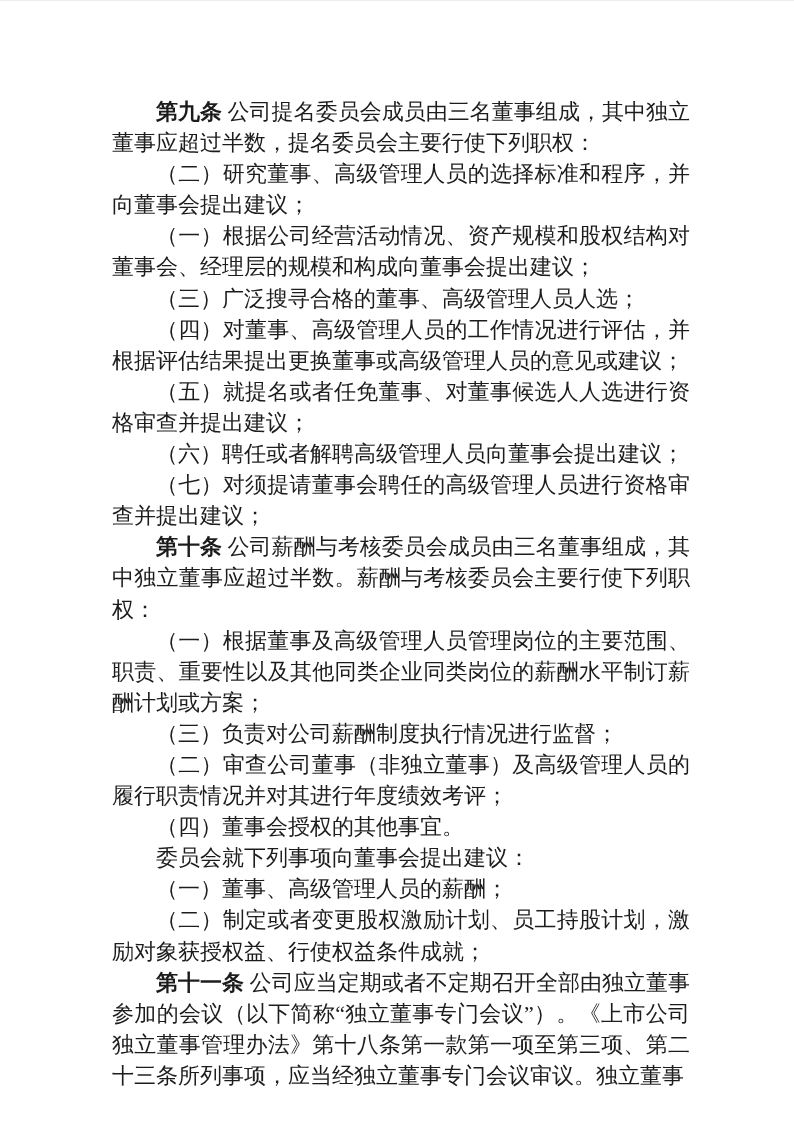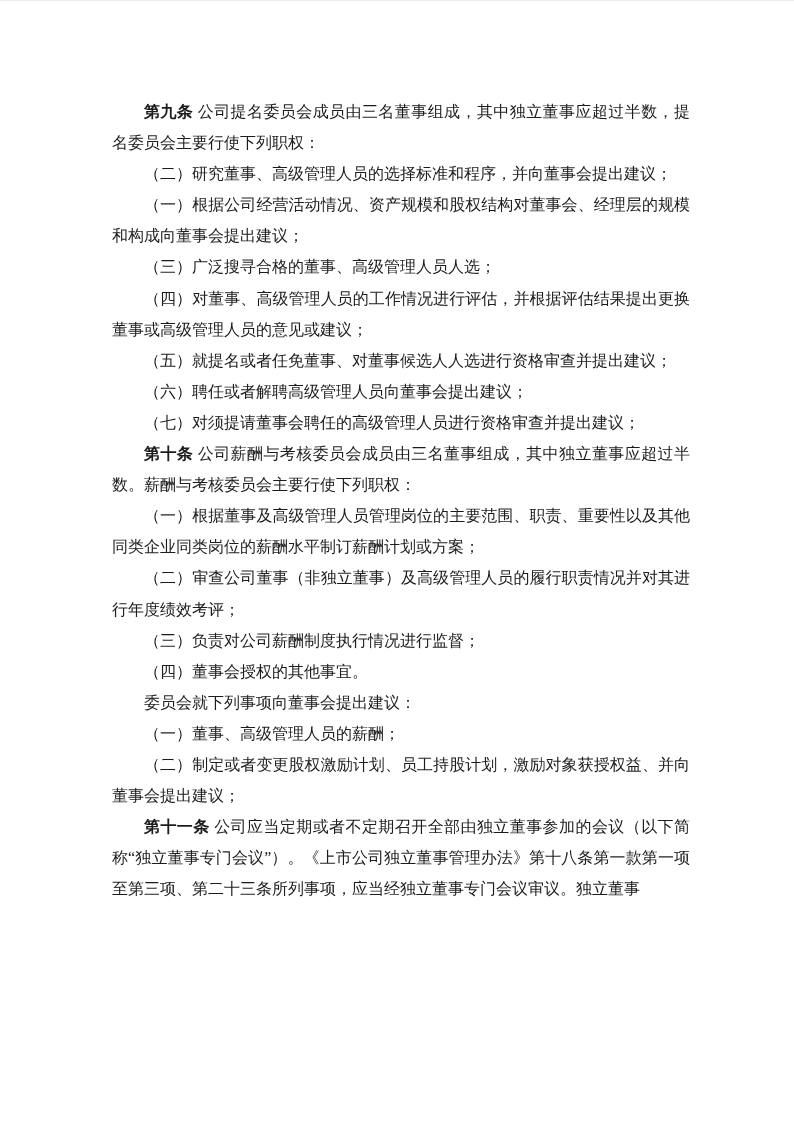--- a/index.html
+++ b/index.html
@@ -19,21 +19,21 @@
     .doc-body {
       position: absolute;
       left: 112px;
       top: 95px;
       width: 578px;
     }
     .para {
       margin: 0;
       padding: 0;
       font-family: "Liberation Serif", "DejaVu Serif", serif;
-      font-size: 16px;
+      font-size: 22px;
       line-height: 31.1px;
       color: #1c1c1c;
       text-align: justify;
       text-indent: 2em;
       word-break: break-all;
     }
     .para b.article-no {
       font-weight: bold;
     }
   </style>
@@ -45,21 +45,21 @@
       <p class="para"><b class="article-no">第九条</b> 公司提名委员会成员由三名董事组成，其中独立董事应超过半数，提名委员会主要行使下列职权：</p>
       <p class="para">（二）研究董事、高级管理人员的选择标准和程序，并向董事会提出建议；</p>
       <p class="para">（一）根据公司经营活动情况、资产规模和股权结构对董事会、经理层的规模和构成向董事会提出建议；</p>
       <p class="para">（三）广泛搜寻合格的董事、高级管理人员人选；</p>
       <p class="para">（四）对董事、高级管理人员的工作情况进行评估，并根据评估结果提出更换董事或高级管理人员的意见或建议；</p>
       <p class="para">（五）就提名或者任免董事、对董事候选人人选进行资格审查并提出建议；</p>
       <p class="para">（六）聘任或者解聘高级管理人员向董事会提出建议；</p>
       <p class="para">（七）对须提请董事会聘任的高级管理人员进行资格审查并提出建议；</p>
       <p class="para"><b class="article-no">第十条</b> 公司薪酬与考核委员会成员由三名董事组成，其中独立董事应超过半数。薪酬与考核委员会主要行使下列职权：</p>
       <p class="para">（一）根据董事及高级管理人员管理岗位的主要范围、职责、重要性以及其他同类企业同类岗位的薪酬水平制订薪酬计划或方案；</p>
+      <p class="para">（三）负责对公司薪酬制度执行情况进行监督；</p>
       <p class="para">（二）审查公司董事（非独立董事）及高级管理人员的履行职责情况并对其进行年度绩效考评；</p>
-      <p class="para">（三）负责对公司薪酬制度执行情况进行监督；</p>
       <p class="para">（四）董事会授权的其他事宜。</p>
       <p class="para">委员会就下列事项向董事会提出建议：</p>
       <p class="para">（一）董事、高级管理人员的薪酬；</p>
-      <p class="para">（二）制定或者变更股权激励计划、员工持股计划，激励对象获授权益、并向董事会提出建议；</p>
+      <p class="para">（二）制定或者变更股权激励计划、员工持股计划，激励对象获授权益、行使权益条件成就；</p>
       <p class="para"><b class="article-no">第十一条</b> 公司应当定期或者不定期召开全部由独立董事参加的会议（以下简称“独立董事专门会议”）。《上市公司独立董事管理办法》第十八条第一款第一项至第三项、第二十三条所列事项，应当经独立董事专门会议审议。独立董事</p>
     </div>
 </div>
 
 </body></html>

